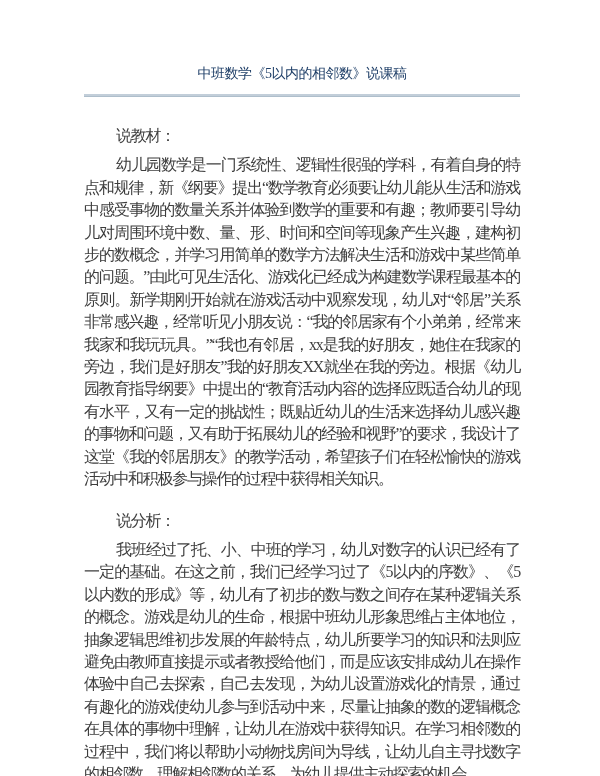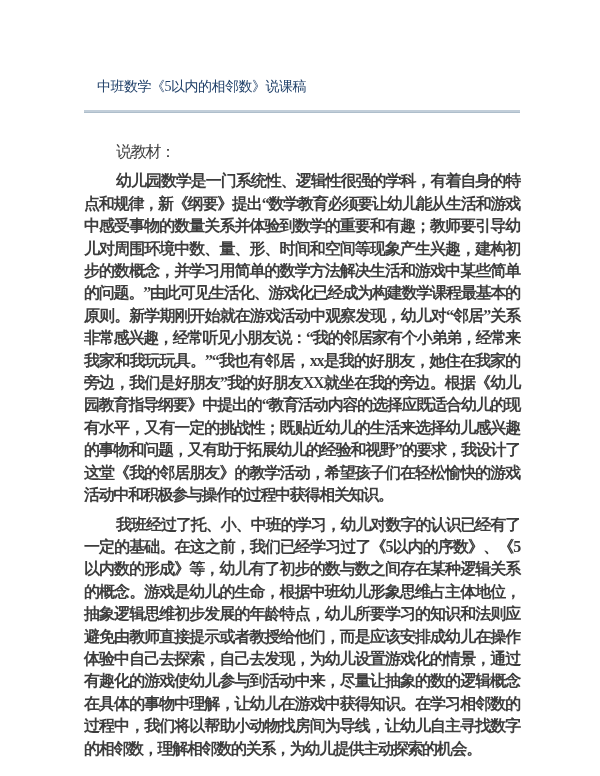--- a/index.html
+++ b/index.html
@@ -14,22 +14,23 @@
     font-family: "Liberation Serif", "DejaVu Serif", serif;
   }
   .page {
     box-sizing: border-box;
     width: 600px;
     height: 776px;
     padding: 0 80px 0 84px;
     background: #ffffff;
   }
   .doc-title {
-    margin: 13px;
+    margin: 0;
     padding-top: 64px;
+    text-align: center;
     color: #1f3f68;
     font-size: 14px;
     font-weight: 400;
     letter-spacing: -0.5px;
     line-height: 20px;
   }
   .title-divider {
     margin-top: 10px;
     height: 3px;
     background: #c2ced9;
@@ -45,36 +46,36 @@
   }
   .section-heading {
     margin: 19px 0 0 0;
     text-indent: 32px;
     font-weight: 400;
   }
   .section-para {
     margin: 7px 0 0 0;
     text-indent: 32px;
     text-align: justify;
-    font-weight: bold;
   }
 </style>
 </head>
 <body>
 
 <div class="page">
 
   <h1 class="doc-title">中班数学《5以内的相邻数》说课稿</h1>
 
   <div class="title-divider"></div>
 
   <div class="body-text">
 
     <p class="section-heading">说教材：</p>
 
     <p class="section-para">幼儿园数学是一门系统性、逻辑性很强的学科，有着自身的特点和规律，新《纲要》提出“数学教育必须要让幼儿能从生活和游戏中感受事物的数量关系并体验到数学的重要和有趣；教师要引导幼儿对周围环境中数、量、形、时间和空间等现象产生兴趣，建构初步的数概念，并学习用简单的数学方法解决生活和游戏中某些简单的问题。”由此可见生活化、游戏化已经成为构建数学课程最基本的原则。新学期刚开始就在游戏活动中观察发现，幼儿对“邻居”关系非常感兴趣，经常听见小朋友说：“我的邻居家有个小弟弟，经常来我家和我玩玩具。”“我也有邻居，xx是我的好朋友，她住在我家的旁边，我们是好朋友”我的好朋友XX就坐在我的旁边。根据《幼儿园教育指导纲要》中提出的“教育活动内容的选择应既适合幼儿的现有水平，又有一定的挑战性；既贴近幼儿的生活来选择幼儿感兴趣的事物和问题，又有助于拓展幼儿的经验和视野”的要求，我设计了这堂《我的邻居朋友》的教学活动，希望孩子们在轻松愉快的游戏活动中和积极参与操作的过程中获得相关知识。</p>
 
+    <p class="section-heading">说分析：</p>
 
     <p class="section-para">我班经过了托、小、中班的学习，幼儿对数字的认识已经有了一定的基础。在这之前，我们已经学习过了《5以内的序数》、《5以内数的形成》等，幼儿有了初步的数与数之间存在某种逻辑关系的概念。游戏是幼儿的生命，根据中班幼儿形象思维占主体地位，抽象逻辑思维初步发展的年龄特点，幼儿所要学习的知识和法则应避免由教师直接提示或者教授给他们，而是应该安排成幼儿在操作体验中自己去探索，自己去发现，为幼儿设置游戏化的情景，通过有趣化的游戏使幼儿参与到活动中来，尽量让抽象的数的逻辑概念在具体的事物中理解，让幼儿在游戏中获得知识。在学习相邻数的过程中，我们将以帮助小动物找房间为导线，让幼儿自主寻找数字的相邻数，理解相邻数的关系，为幼儿提供主动探索的机会。</p>
 
 
   </div>
 </div>
 
 </body></html>

